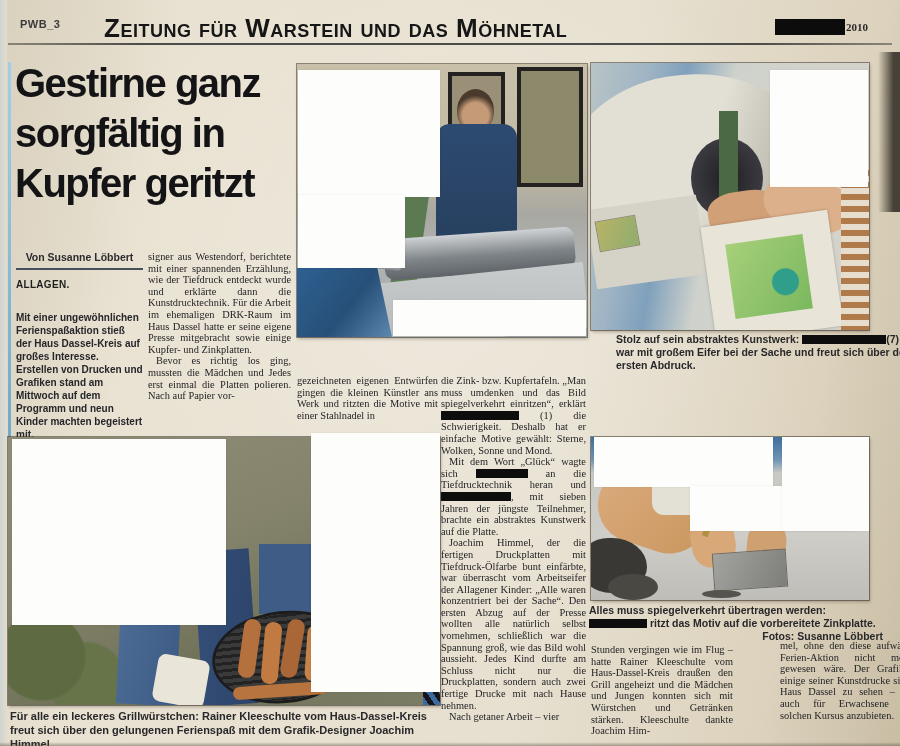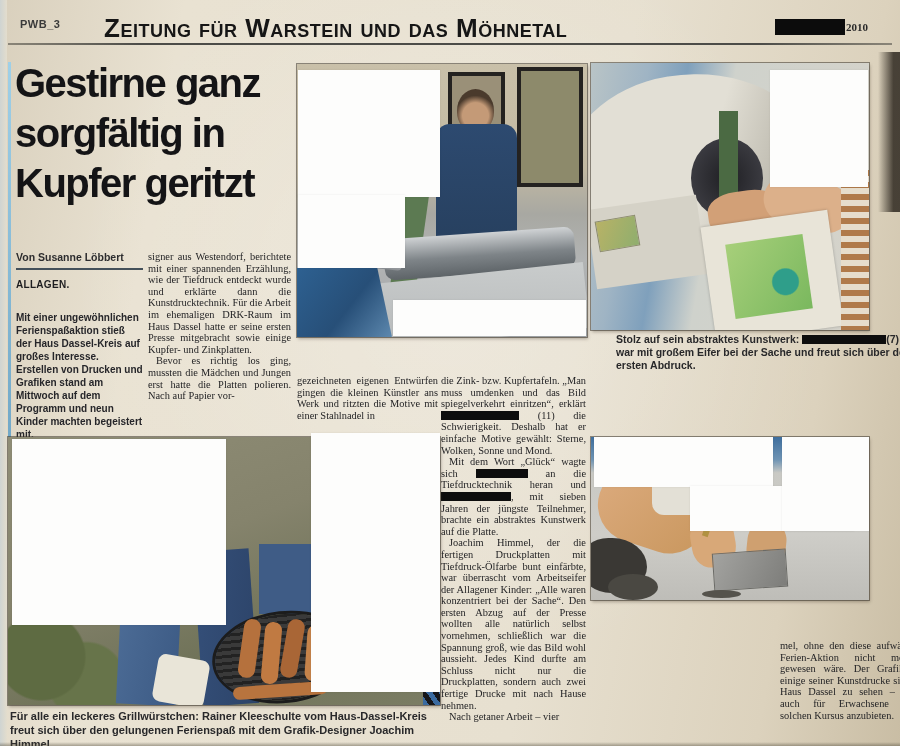--- a/index.html
+++ b/index.html
@@ -15,21 +15,21 @@
     font-variant:small-caps;letter-spacing:.5px;color:#161616;white-space:nowrap;}
   #hdr-redact{left:775px;top:19px;width:70px;height:16px;background:#0c0c0c;}
   #hdr-year{left:846px;top:21px;font:700 11px "Liberation Serif",serif;color:#2a2a2a;}
   #hdr-rule{left:8px;top:43px;width:884px;height:2px;background:linear-gradient(90deg,#8a8578,#4c4c48 15%,#4c4c48 85%,#8a8578);}
   
   #left-bar{left:8px;top:62px;width:3px;height:398px;background:linear-gradient(#9fd0e8,#6fa6c6);}
   #headline{left:15px;top:58px;width:282px;font:700 40px/50px "Liberation Sans",sans-serif;
     letter-spacing:-1.5px;color:#141416;}
   #subhead{left:16px;top:224px;width:284px;font:600 14px/18px "Liberation Sans",sans-serif;color:#1c1c1e;}
   #col1{left:16px;top:251px;width:127px;}
-  #byline{font:700 10.5px/13px "Liberation Sans",sans-serif;color:#2c2c2e;}
+  #byline{font:700 10.5px/13px "Liberation Sans",sans-serif;color:#2c2c2e;text-align:center;}
   #byline-rule{width:127px;height:2px;background:#44505a;margin:4px 0 9px 0;}
   #loc{font:700 10px/12px "Liberation Sans",sans-serif;letter-spacing:.3px;color:#1e1e20;margin-bottom:2px;}
   #lead{font:600 10px/13px "Liberation Sans",sans-serif;color:#26262a;margin-top:20px;}
   #col1-end{font:400 10.4px/12px "Liberation Serif",serif;margin-top:9px;text-align:justify;}
   .bodycol{font:400 10.4px/11.6px "Liberation Serif",serif;color:#242426;text-align:justify;}
   .bodycol p{margin:0;}
   .bodycol p.ind{text-indent:8px;}
   #col2{left:148px;top:251px;width:143px;}
   #colA{left:297px;top:375px;width:141px;}
   #colB{left:441px;top:375px;width:145px;}
@@ -78,22 +78,22 @@
 
   <div class="abs" id="col1">
     <div id="byline">Von Susanne Löbbert</div>
     <div id="byline-rule"></div>
     <div id="loc">ALLAGEN.</div>
     <div id="lead">Mit einer ungewöhnlichen Ferienspaßaktion stieß der Haus Dassel-Kreis auf großes Interesse. Erstellen von Drucken und Grafiken stand am Mittwoch auf dem Programm und neun Kinder machten begeistert mit.</div>
     <div id="col1-end">Joachim Himmel, Grafik-De-</div>
   </div>
 
   <div class="abs bodycol" id="col2">
-    <p>signer aus Westendorf, berichtete mit einer spannenden Erzählung, wie der Tiefdruck entdeckt wurde und erklärte dann die Kunstdrucktechnik. Für die Arbeit im ehemaligen DRK-Raum im Haus Dassel hatte er seine ersten Presse mitgebracht sowie einige Kupfer- und Zinkplatten.</p>
-    <p class="ind">Bevor es richtig los ging, mussten die Mädchen und Jungen erst hatte die Platten polieren. Nach auf Papier vor-</p>
+    <p>signer aus Westendorf, berichtete mit einer spannenden Erzählung, wie der Tiefdruck entdeckt wurde und erklärte dann die Kunstdrucktechnik. Für die Arbeit im ehemaligen DRK-Raum im Haus Dassel hatte er seine eigene Presse mitgebracht sowie einige Kupfer- und Zinkplatten.</p>
+    <p class="ind">Bevor es richtig los ging, mussten die Mädchen und Jedes erst einmal die Platten polieren. Nach auf Papier vor-</p>
   </div>
 
   <div class="abs photo" id="photo-press">
     <div class="ph" style="left:52%;top:3%;width:17%;height:37%;background:#9a9078;border:4px solid #242220;"></div>
     <div class="ph" style="left:76%;top:1%;width:20%;height:41%;background:#8d8a6b;border:4px solid #242220;"></div>
     <div class="ph" style="left:55%;top:9%;width:13%;height:16%;border-radius:50% 50% 46% 46%;background:radial-gradient(circle at 50% 62%,#c49a77 0 40%,#4a3a2c 62%);"></div>
     <div class="ph" style="left:48%;top:22%;width:28%;height:44%;border-radius:14px 14px 4px 4px;background:linear-gradient(#2d4a70,#27405f);"></div>
     <div class="ph" style="left:34%;top:42%;width:9%;height:48%;background:#5c7a52;transform:rotate(8deg);"></div>
     <div class="ph" style="left:30%;top:62%;width:66%;height:15%;border-radius:10px;background:linear-gradient(#cfd2d4,#7e8488 55%,#5e6468);transform:rotate(-4deg);"></div>
     <div class="ph" style="left:4%;top:70%;width:32%;height:4%;border-radius:4px;background:linear-gradient(#d8dadd,#8a8e92);transform:rotate(6deg);"></div>
@@ -114,21 +114,21 @@
     <div class="ph" style="left:90%;top:40%;width:10%;height:60%;background:repeating-linear-gradient(#b07a4a 0 6px,#e6ddcc 6px 12px);"></div>
   </div>
   <div class="abs cap" id="caption-artwork">
     <span>Stolz auf sein abstraktes Kunstwerk: </span><span class="rxi w84"></span><span>(7) war mit großem Eifer bei der Sache und freut sich über den ersten Abdruck.</span>
   </div>
 
   <div class="abs bodycol" id="colA">
     <p>gezeichneten eigenen Entwürfen gingen die kleinen Künstler ans Werk und ritzten die Motive mit einer Stahlnadel in</p>
   </div>
   <div class="abs bodycol" id="colB">
-    <p><span>die Zink- bzw. Kupfertafeln. „Man muss umdenken und das Bild spiegelverkehrt einritzen“, erklärt </span><span class="rxi w80"></span><span> (11) die Schwierigkeit. Deshalb hat er einfache Motive gewählt: Sterne, Wolken, Sonne und Mond.</span></p>
+    <p><span>die Zink- bzw. Kupfertafeln. „Man muss umdenken und das Bild spiegelverkehrt einritzen“, erklärt </span><span class="rxi w80"></span><span> (1) die Schwierigkeit. Deshalb hat er einfache Motive gewählt: Sterne, Wolken, Sonne und Mond.</span></p>
     <p class="ind"><span>Mit dem Wort „Glück“ wagte sich </span><span class="rxi w52"></span><span> an die Tiefdrucktechnik heran und </span><span class="rxi w70"></span><span>, mit sieben Jahren der jüngste Teilnehmer, brachte ein abstraktes Kunstwerk auf die Platte.</span></p>
     <p class="ind">Joachim Himmel, der die fertigen Druckplatten mit Tiefdruck-Ölfarbe bunt einfärbte, war überrascht vom Arbeitseifer der Allagener Kinder: „Alle waren konzentriert bei der Sache“. Den ersten Abzug auf der Presse wollten alle natürlich selbst vornehmen, schließlich war die Spannung groß, wie das Bild wohl aussieht. Jedes Kind durfte am Schluss nicht nur die Druckplatten, sondern auch zwei fertige Drucke mit nach Hause nehmen.</p>
     <p class="ind">Nach getaner Arbeit – vier</p>
   </div>
 
   <div class="abs photo" id="photo-grill">
     <div class="ph" style="left:0;top:55%;width:26%;height:45%;background:radial-gradient(circle at 30% 60%,#5e6b42 0 40%,transparent 42%),radial-gradient(circle at 70% 80%,#67744a 0 30%,transparent 32%);"></div>
     <div class="ph" style="left:26%;top:40%;width:14%;height:60%;background:linear-gradient(100deg,#4e6e98,#3c5a84);transform:rotate(3deg);"></div>
     <div class="ph" style="left:44%;top:42%;width:13%;height:58%;background:linear-gradient(100deg,#35507a,#2c4368);transform:rotate(-4deg);"></div>
     <div class="ph" style="left:58%;top:40%;width:16%;height:26%;background:#3f5c86;"></div>
@@ -151,21 +151,31 @@
     <div class="ph" style="left:2%;top:22%;width:40%;height:46%;border-radius:40px;background:linear-gradient(120deg,#dcab7e,#c9975e);transform:rotate(18deg);"></div>
     <div class="ph" style="left:22%;top:8%;width:26%;height:40%;background:#e3e0d6;border-radius:12px;"></div>
     <div class="ph" style="left:36%;top:48%;width:16%;height:32%;border-radius:40%;background:#d8a878;transform:rotate(-10deg);"></div>
     <div class="ph" style="left:56%;top:52%;width:14%;height:28%;border-radius:40%;background:#cfa070;transform:rotate(6deg);"></div>
     <div class="ph" style="left:44%;top:18%;width:2%;height:44%;background:linear-gradient(#d8c070,#b09040);transform:rotate(18deg);"></div>
     <div class="ph" style="left:44%;top:70%;width:26%;height:22%;background:linear-gradient(120deg,#a3a3a0,#7d7d7a);transform:rotate(-4deg);border:1px solid #6a6a66;"></div>
     <div class="ph" style="left:-4%;top:62%;width:24%;height:34%;border-radius:45% 55% 50% 50%;background:#3a3834;"></div>
     <div class="ph" style="left:6%;top:84%;width:18%;height:16%;border-radius:50%;background:#4a4842;"></div>
     <div class="ph" style="left:40%;top:94%;width:14%;height:5%;border-radius:50%;background:#55534c;"></div>
   </div>
+  <div class="abs cap" id="caption-zinc">
+    <span>Alles muss spiegelverkehrt übertragen werden: </span><span class="rxi w58"></span><span> ritzt das Motiv auf die vorbereitete Zinkplatte.</span>
+    <div class="l2">
+        <span></span>
+        <span>Fotos: Susanne Löbbert</span>
+      </div>
+  </div>
 
+  <div class="abs bodycol" id="colC">
+    <p>Stunden vergingen wie im Flug – hatte Rainer Kleeschulte vom Haus-Dassel-Kreis draußen den Grill angeheizt und die Mädchen und Jungen konnten sich mit Würstchen und Getränken stärken. Kleeschulte dankte Joachim Him-</p>
+  </div>
   <div class="abs bodycol" id="colD">
     <p>mel, ohne den diese aufwändige Ferien-Aktion nicht möglich gewesen wäre. Der Grafiker – einige seiner Kunstdrucke sind im Haus Dassel zu sehen – plant, auch für Erwachsene einen solchen Kursus anzubieten.</p>
   </div>
 
   <div class="abs wred" style="left:298px;top:70px;width:142px;height:127px;"></div>
   <div class="abs wred" style="left:298px;top:195px;width:107px;height:73px;"></div>
   <div class="abs wred" style="left:393px;top:300px;width:193px;height:36px;"></div>
   <div class="abs wred" style="left:770px;top:70px;width:98px;height:117px;"></div>
   <div class="abs wred" style="left:12px;top:439px;width:214px;height:186px;"></div>
   <div class="abs wred" style="left:311px;top:433px;width:129px;height:259px;"></div>

